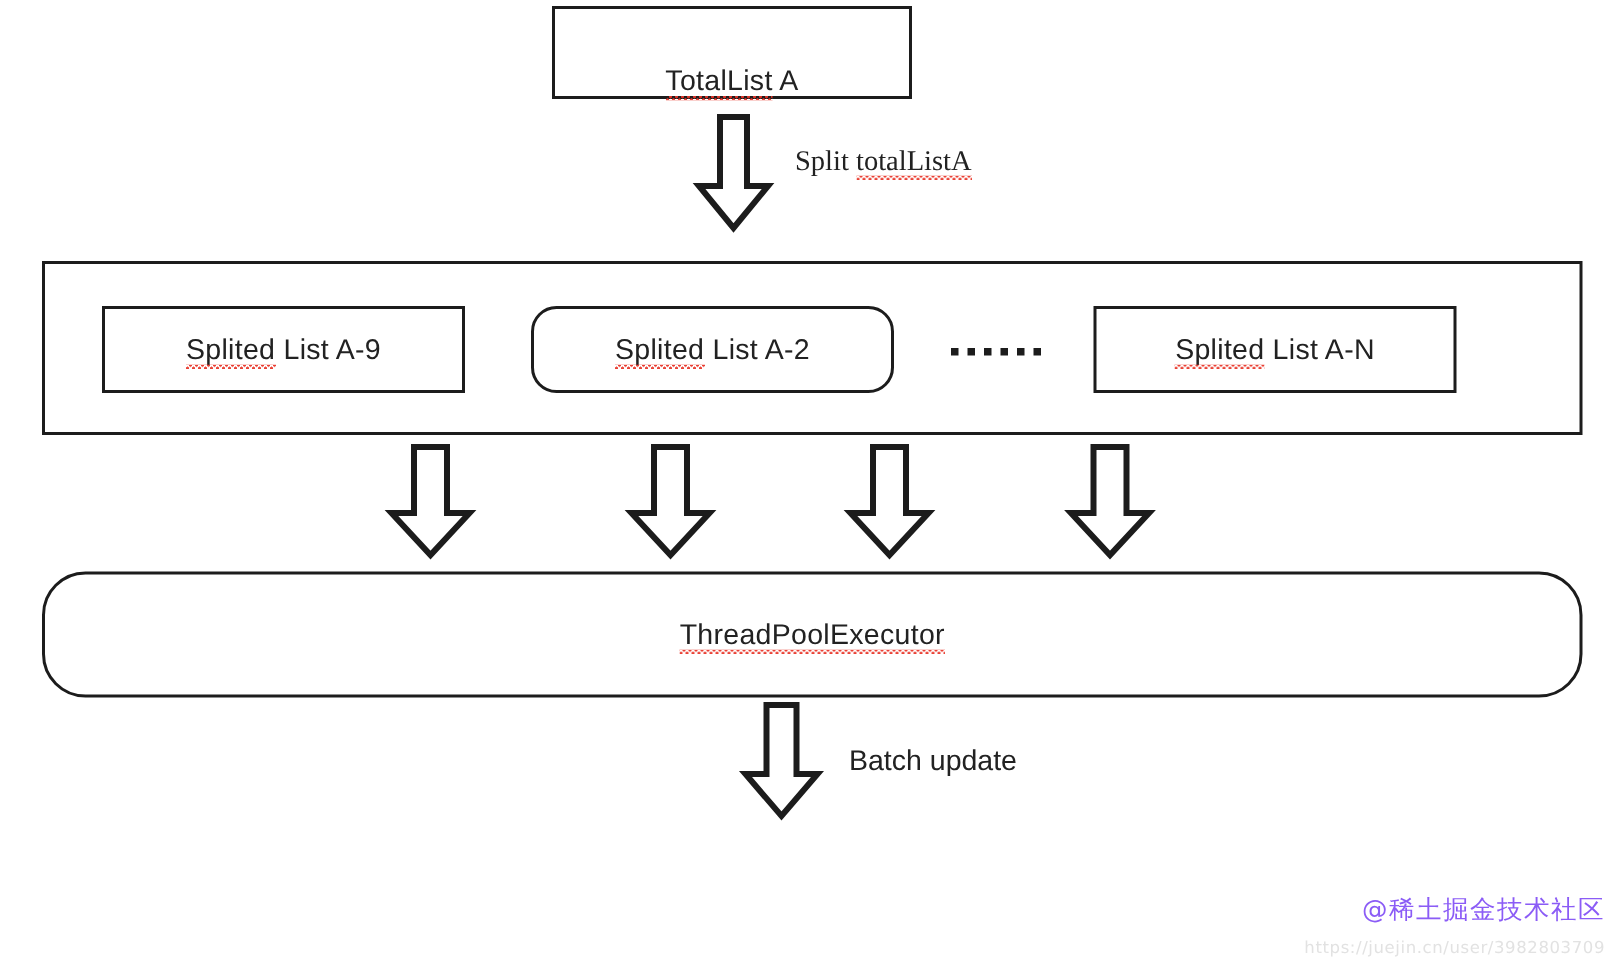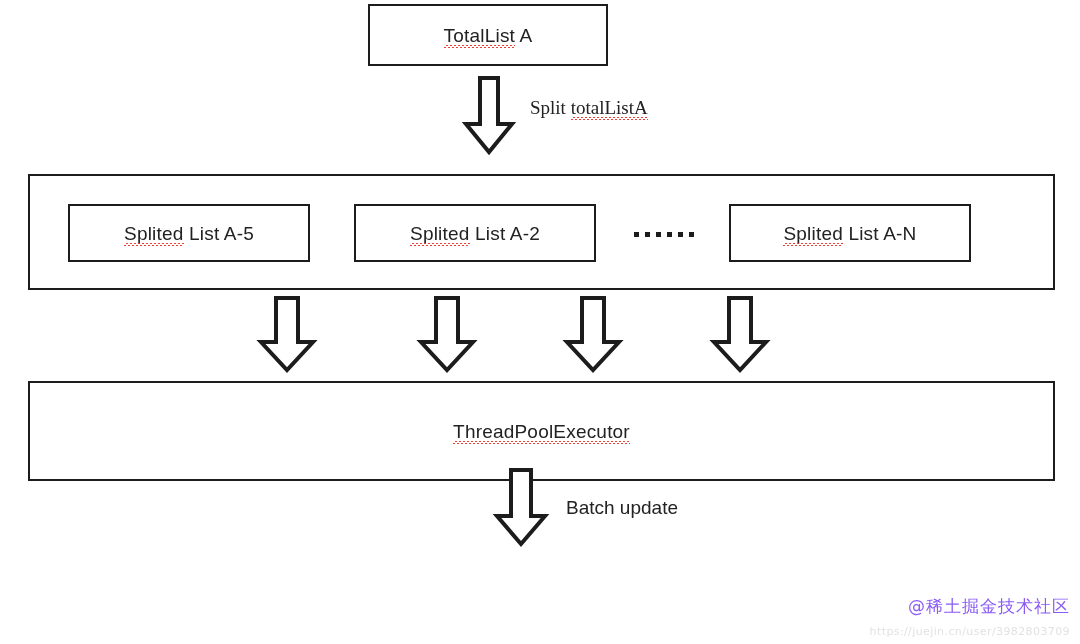--- a/index.html
+++ b/index.html
@@ -109,39 +109,39 @@
     letter-spacing: 0.4px;
     white-space: nowrap;
     user-select: none;
   }
 </style>
 </head>
 <body>
 
 <div id="canvas">
 
-  <div class="box" style="left:368px; top:4px; width:240px; height:62px;">
+  <div class="box" style="left:368px; top:4px; width:240px; height:62px;align-items:flex-end;">
     <span class="box-label"><span class="squig">TotalList</span><span> A</span></span>
   </div>
 
   <div class="arrow" style="left:464px; top:76px; width:50px; height:78px;">
     <svg viewBox="0 0 50 78" preserveAspectRatio="none">
       <path d="M 16 2 L 34 2 L 34 48 L 48 48 L 25 76 L 2 48 L 16 48 Z"></path>
     </svg>
   </div>
   <div class="free-label" style="left:530px; top:98px;font-family:Liberation Serif, serif;"><span>Split </span><span class="squig">totalListA</span></div>
 
   <div class="box" style="left:28px; top:174px; width:1027px; height:116px; justify-content:flex-start;">
   </div>
 
   <div class="box" style="left:68px; top:204px; width:242px; height:58px;">
-    <span class="box-label"><span class="squig">Splited</span><span> List A-5</span></span>
+    <span class="box-label"><span class="squig">Splited</span><span> List A-9</span></span>
   </div>
 
-  <div class="box" style="left:354px; top:204px; width:242px; height:58px;">
+  <div class="box" style="left:354px; top:204px; width:242px; height:58px;border-radius:17px;">
     <span class="box-label"><span class="squig">Splited</span><span> List A-2</span></span>
   </div>
 
   <div class="dots" style="left:634px; top:232px;">
     <i></i>
     <i></i>
     <i></i>
     <i></i>
     <i></i>
     <i></i>
@@ -165,21 +165,21 @@
     <svg viewBox="0 0 56 76" preserveAspectRatio="none">
       <path d="M 17 2 L 39 2 L 39 46 L 54 46 L 28 74 L 2 46 L 17 46 Z"></path>
     </svg>
   </div>
   <div class="arrow" style="left:712px; top:296px; width:56px; height:76px;">
     <svg viewBox="0 0 56 76" preserveAspectRatio="none">
       <path d="M 17 2 L 39 2 L 39 46 L 54 46 L 28 74 L 2 46 L 17 46 Z"></path>
     </svg>
   </div>
 
-  <div class="box" style="left:28px; top:381px; width:1027px; height:100px;">
+  <div class="box" style="left:28px; top:381px; width:1027px; height:84px;border-radius:29px;">
     <span class="box-label"><span class="squig">ThreadPoolExecutor</span></span>
   </div>
 
   <div class="arrow" style="left:495px; top:468px; width:52px; height:78px;">
     <svg viewBox="0 0 52 78" preserveAspectRatio="none">
       <path d="M 16 2 L 36 2 L 36 48 L 50 48 L 26 76 L 2 48 L 16 48 Z"></path>
     </svg>
   </div>
   <div class="free-label" style="left:566px; top:498px;">Batch update</div>
 

